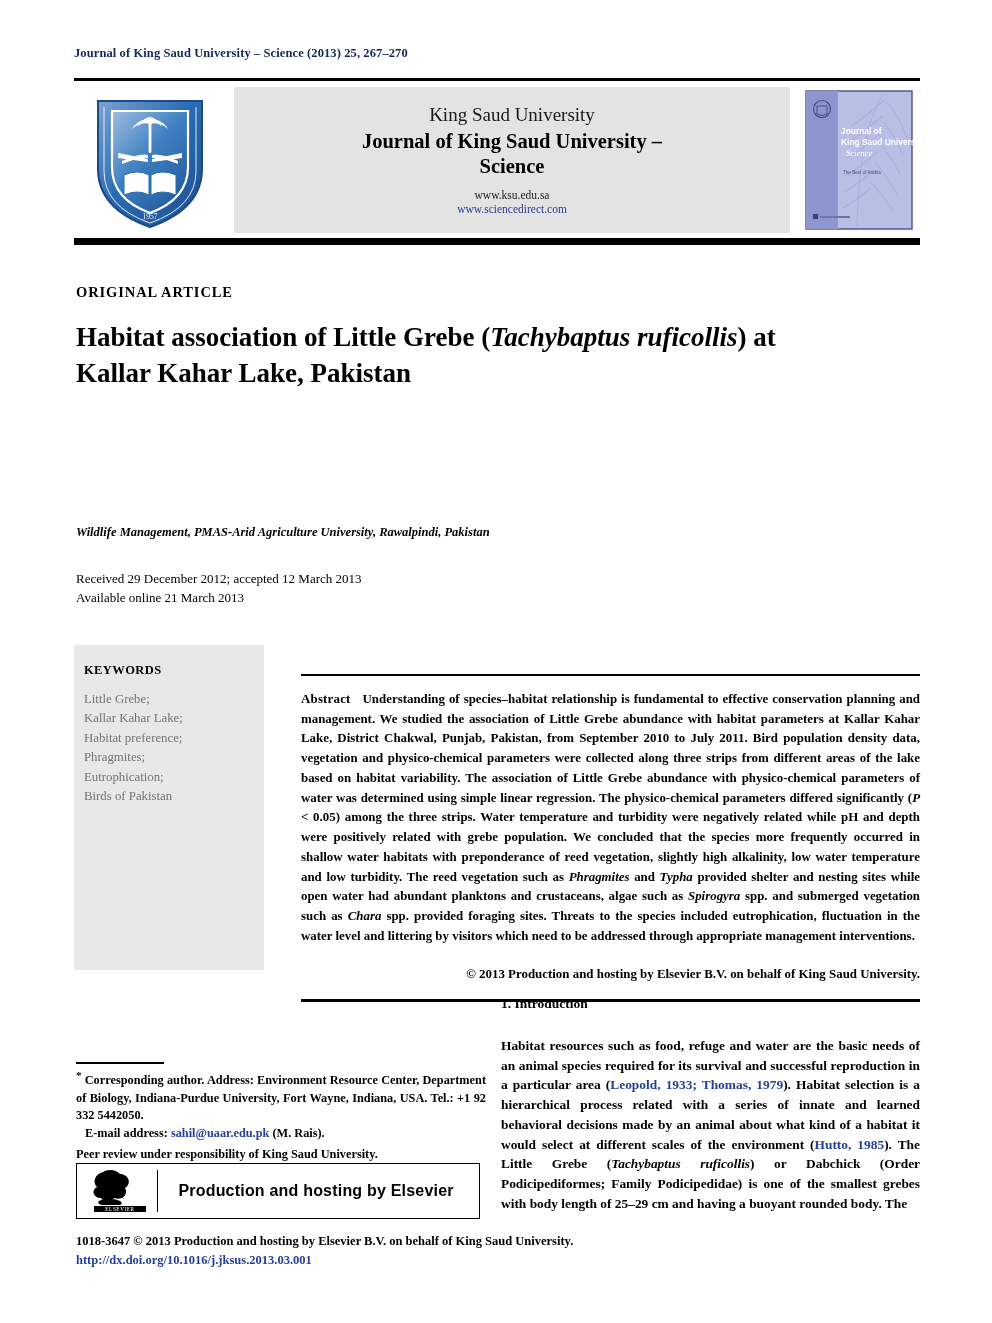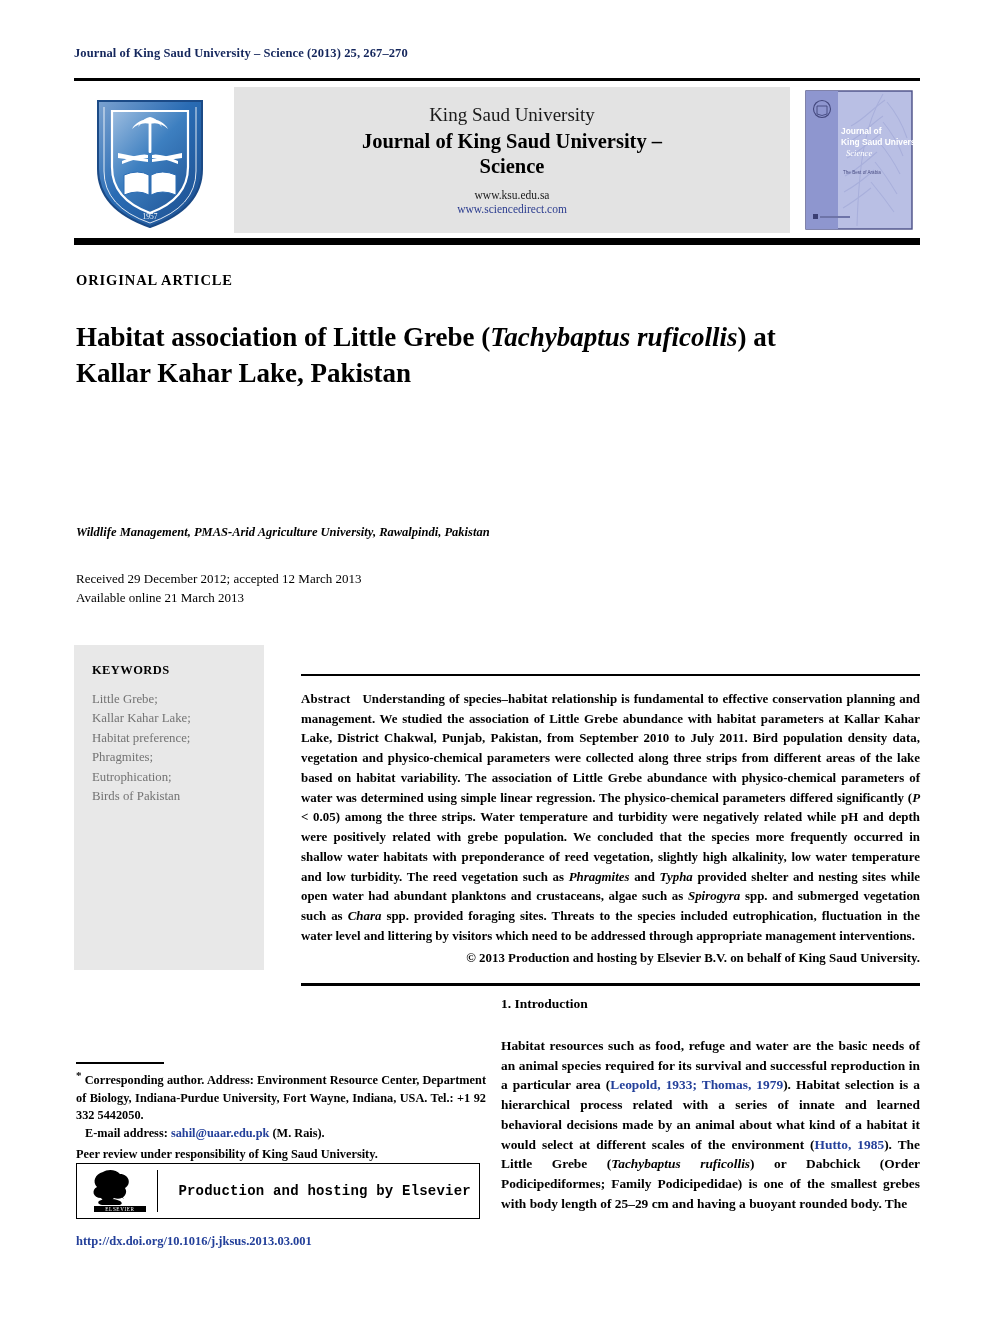--- a/index.html
+++ b/index.html
@@ -105,21 +105,21 @@
     width: 122px;
     display: flex;
     align-items: center;
     justify-content: center;
   }
 
   
   .orig-article {
     position: absolute;
     left: 76px;
-    top: 272px;
+    top: 284px;
     font-size: 14.5px;
     font-weight: bold;
     letter-spacing: 0.9px;
   }
   .title {
     position: absolute;
     left: 76px;
     top: 320px;
     width: 760px;
     font-size: 27px;
@@ -161,21 +161,21 @@
   }
 
   
   .kw-block {
     position: absolute;
     left: 74px;
     top: 645px;
     width: 190px;
     height: 325px;
     background: #e8e8e8;
-    padding: 18px 16px 0 18px;
+    padding: 18px 16px 0 10px;
     box-sizing: border-box;
   }
   .kw-title {
     font-size: 12.5px;
     font-weight: bold;
     letter-spacing: 0.4px;
     margin-bottom: 12px;
   }
   .kw-list {
     font-size: 12.8px;
@@ -201,21 +201,21 @@
     line-height: 1.53;
     text-align: justify;
     font-weight: bold;
   }
   .abstract-body .lead {
     font-weight: bold;
     letter-spacing: 0.2px;
   }
   .abstract-body em { font-style: italic; }
   .abs-copyright {
-    margin-top: 2px;
+    margin-top: 18px;
     font-size: 12.9px;
     font-weight: bold;
     text-align: right;
     line-height: 1.53;
   }
   .abs-rule-bottom {
     height: 3px;
     background: #000;
     width: 619px;
     margin-top: 15px;
@@ -295,22 +295,22 @@
     padding-left: 6px;
   }
   .els-divider {
     width: 1.4px;
     height: 42px;
     background: #000;
     flex: 0 0 1.4px;
   }
   .els-text {
     padding-left: 20px;
-    font-family: Liberation Mono, monospace;
-    font-size: 14px;
+    font-family: Liberation Sans, sans-serif;
+    font-size: 16px;
     font-weight: bold;
     letter-spacing: 0.2px;
   }
 
   
   .colophon {
     position: absolute;
     left: 76px;
     top: 1232px;
     width: 600px;
@@ -470,16 +470,17 @@
         <path d="M10 33 C16 30 24 30 31 33 C34 35 33 37 29 37 L15 37 C10 37 8 35 10 33 Z" fill="#000000"></path>
         <rect x="5" y="38" width="52" height="6" fill="#000000"></rect>
         <text x="31" y="43" font-family="Liberation Serif, serif" font-size="5.2" fill="#ffffff" text-anchor="middle" letter-spacing="0.6">ELSEVIER</text>
       </svg>
     </div>
     <div class="els-divider"></div>
     <div class="els-text">Production and hosting by Elsevier</div>
   </div>
 
   <div class="colophon">
+    <div>1018-3647 © 2013 Production and hosting by Elsevier B.V. on behalf of King Saud University.</div>
     <div class="doi-link">http://dx.doi.org/10.1016/j.jksus.2013.03.001</div>
   </div>
 
 </div>
 
 </body></html>

